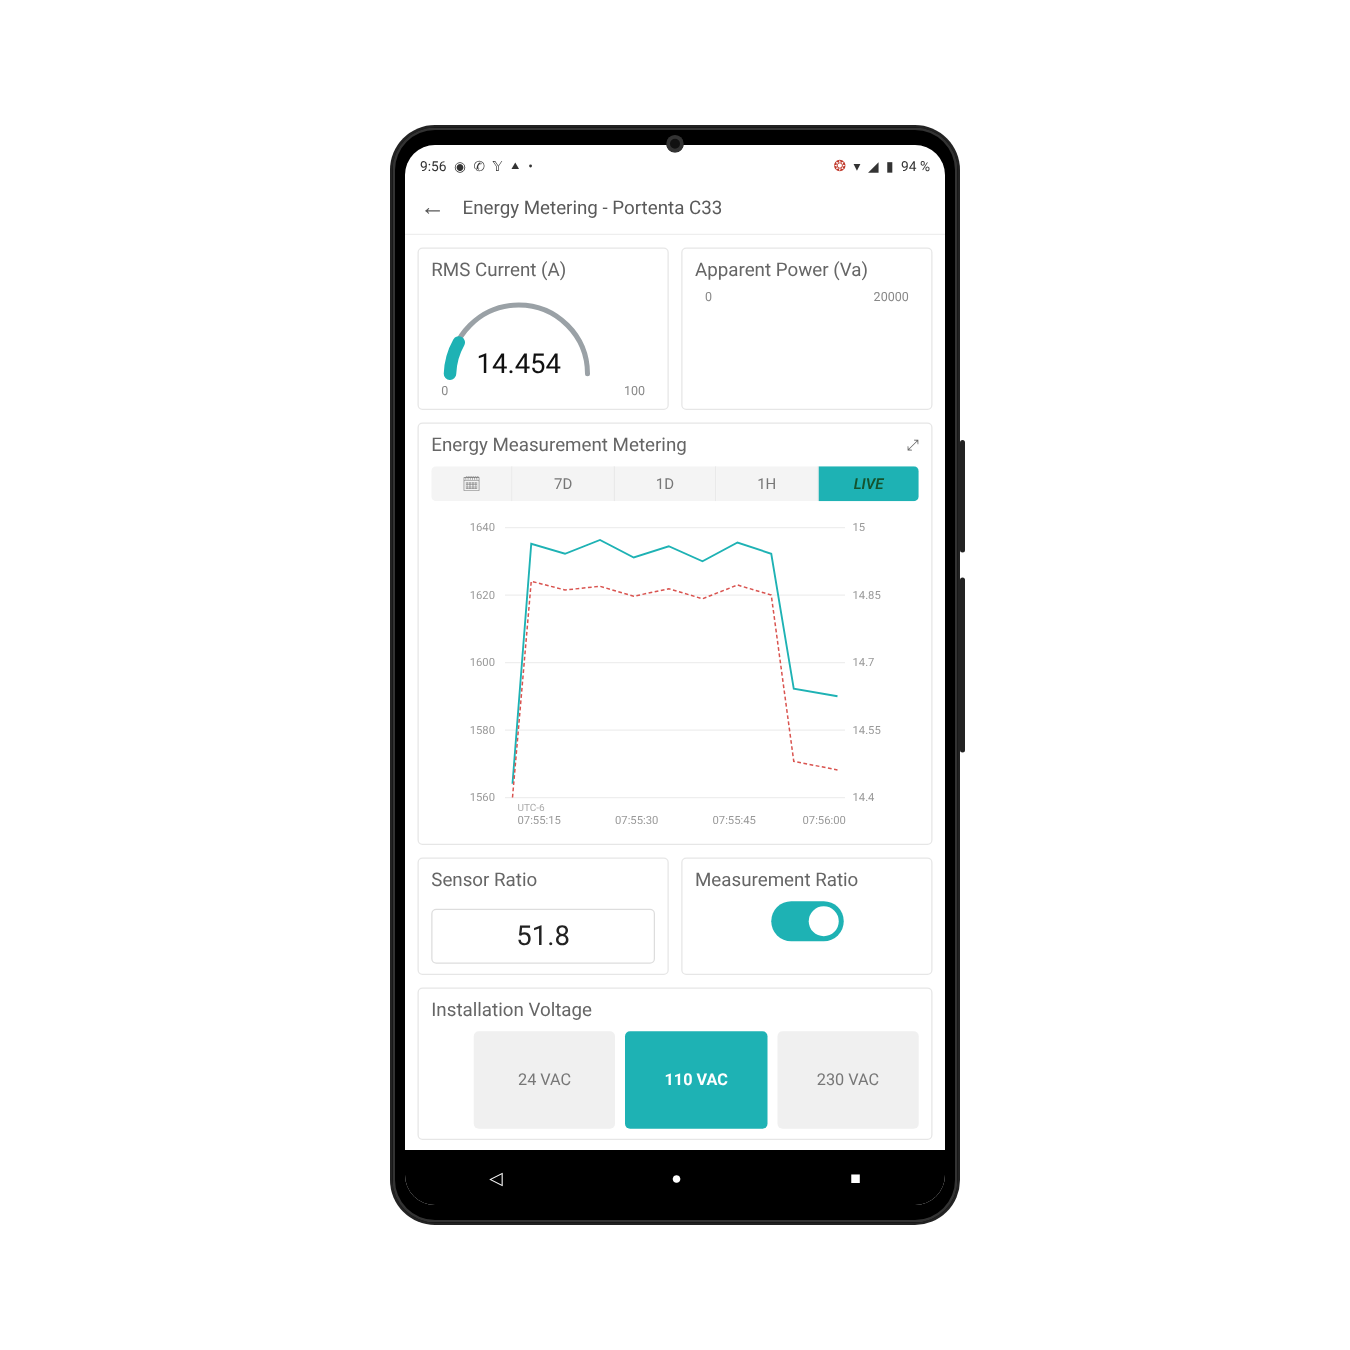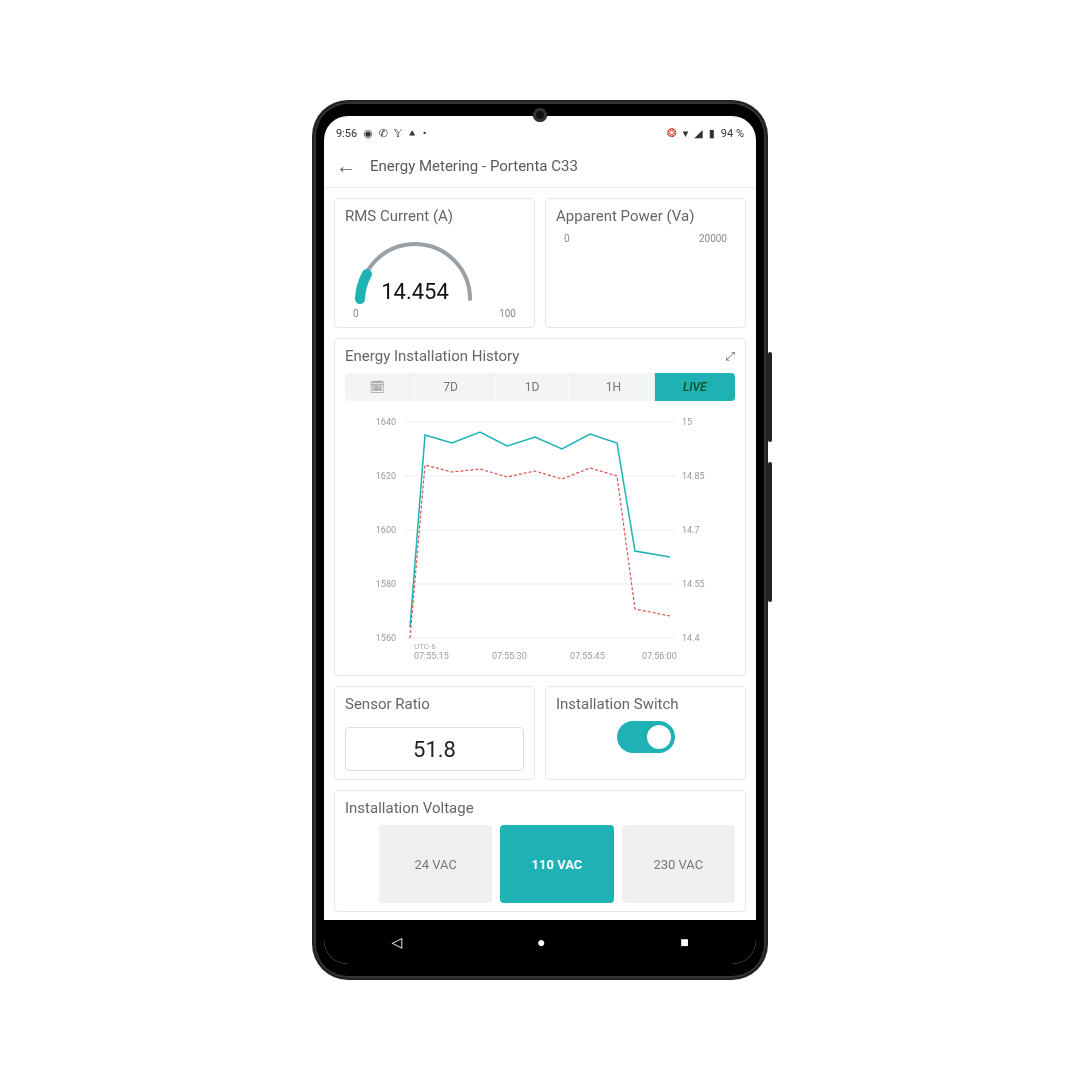--- a/index.html
+++ b/index.html
@@ -145,21 +145,21 @@
             <div class="gauge-range">
               <span>0</span>
               <span>20000</span>
             </div>
           </div>
         </div>
       </div>
 
       <div class="card">
         <div class="hist-header">
-          <div class="card-title" style="margin:0">Energy Installation History</div>
+          <div class="card-title" style="margin:0">Energy Measurement Metering</div>
           <span class="expand-ico">⤢</span>
         </div>
         <div class="seg">
           <div class="cal"><span>🗓</span></div>
           <div>7D</div>
           <div>1D</div>
           <div>1H</div>
           <div class="active">LIVE</div>
         </div>
         <div class="chart-area">
@@ -197,21 +197,21 @@
       </div>
 
       <div class="row">
         <div class="card">
           <div class="card-title">Sensor Ratio</div>
           <div class="ratio-input">
               <span>51.8</span>
             </div>
         </div>
         <div class="card">
-          <div class="card-title">Installation Switch</div>
+          <div class="card-title">Measurement Ratio</div>
           <div class="switch">
               <div class="knob"></div>
             </div>
         </div>
       </div>
 
       <div class="card">
         <div class="card-title">Installation Voltage</div>
         <div class="volt-row">
           <div class="volt-btn">24 VAC</div>

